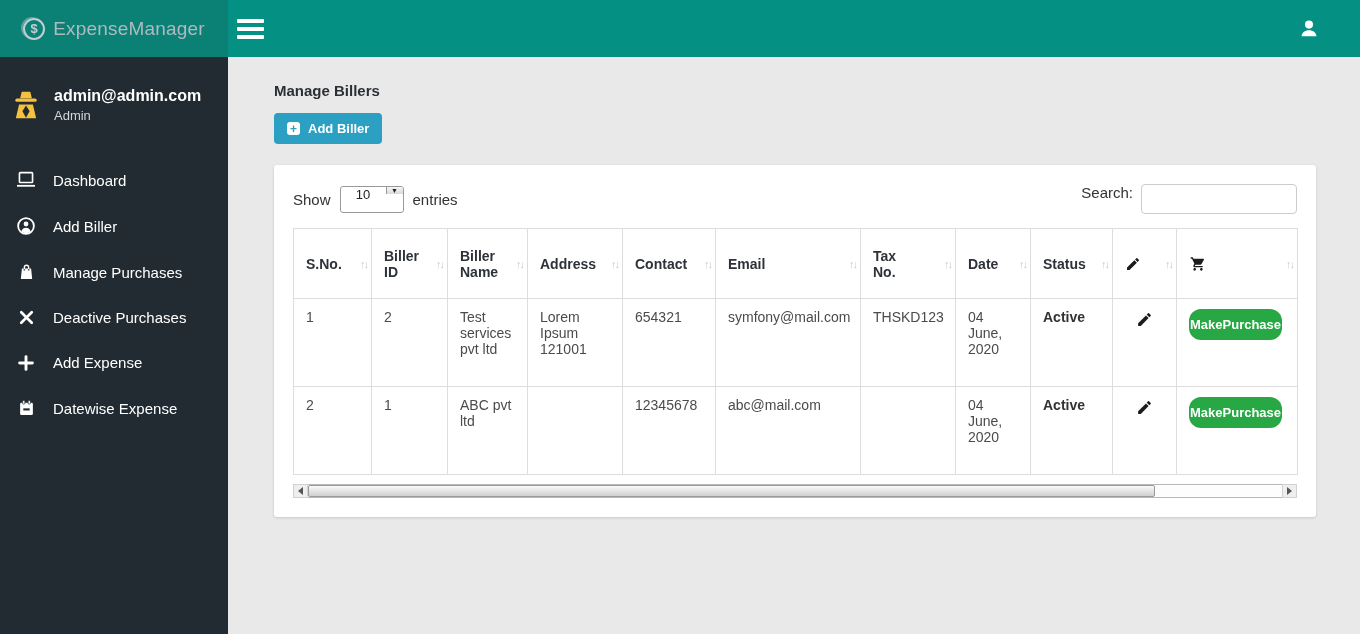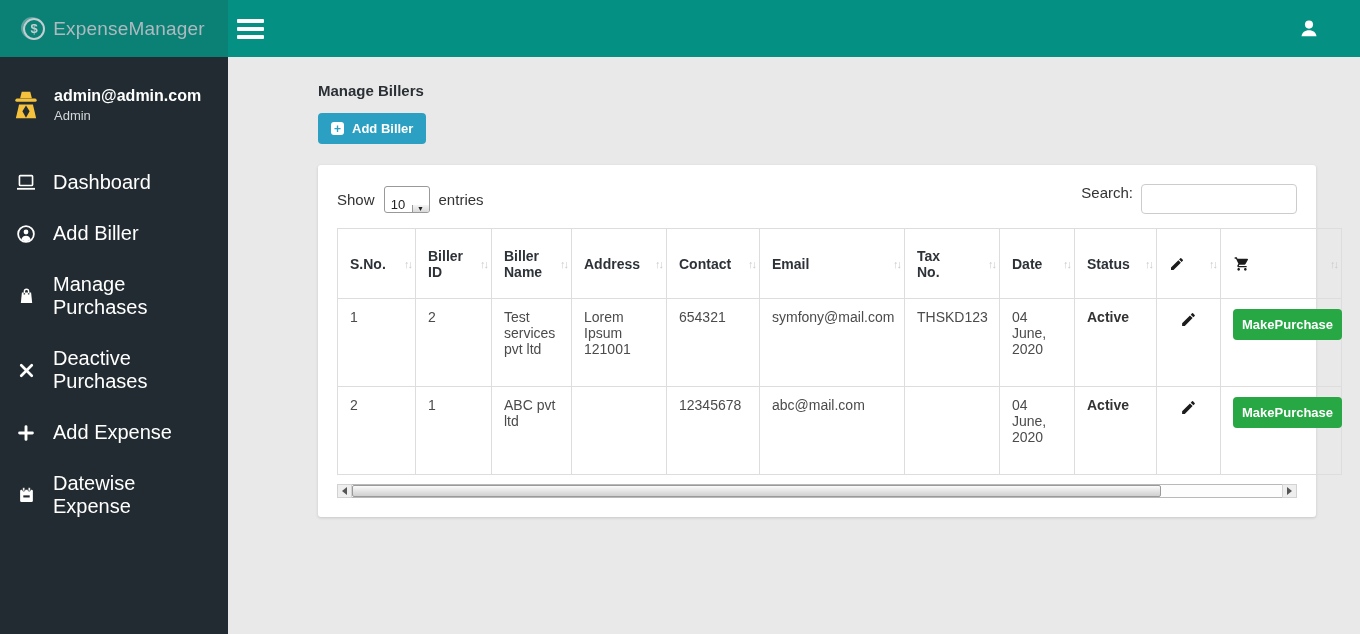--- a/index.html
+++ b/index.html
@@ -33,36 +33,36 @@
     display: flex; align-items: center; gap: 12px;
     padding: 30px 10px 26px 10px;
   }
   .user-text .email { color: #fff; font-weight: bold; font-size: 16px; }
   .user-text .role { color: #d3d7d9; font-size: 13px; margin-top: 3px; }
 
   .menu { list-style: none; padding-top: 8px; }
   .menu-item {
     display: flex; align-items: center; gap: 17px;
     padding: 14px 16px; cursor: pointer;
-    color: #fff; font-size: 20px;
+    color: #fff; font-size: 15px;
   }
   .menu-item .mi { width: 20px; display: flex; justify-content: center; flex: none; }
 
   
   .topbar {
     position: absolute; left: 228px; top: 0; right: 0; height: 57px;
     background: #049184;
     display: flex; align-items: center; justify-content: space-between;
     padding: 0 40px 0 9px;
   }
   .hamburger { display: flex; flex-direction: column; gap: 4px; cursor: pointer; }
   .hamburger span { width: 27px; height: 4px; background: #fff; border-radius: 1px; }
 
   
-  .content { position: absolute; left: 228px; top: 57px; right: 0; bottom: 0; padding: 25px 44px 0 46px; margin-left: 44px; }
+  .content { position: absolute; left: 228px; top: 57px; right: 0; bottom: 0; padding: 25px 44px 0 46px; }
   .page-title { font-size: 15px; font-weight: bold; color: #2b3035; margin-bottom: 14px; }
 
   .btn-add {
     display: inline-flex; align-items: center; gap: 8px;
     background: #2ba0c2; color: #fff; border: none; border-radius: 4px;
     padding: 8px 13px; font-size: 13px; font-weight: bold; cursor: pointer;
     font-family: inherit; margin-bottom: 21px;
   }
   .plus-box {
     width: 13px; height: 13px; background: #fff; color: #2ba0c2;
@@ -71,22 +71,22 @@
   }
 
   .card {
     background: #fff; border-radius: 3px; padding: 19px;
     box-shadow: 0 1px 3px rgba(0,0,0,.15);
   }
 
   .controls { display: flex; align-items: center; justify-content: space-between; margin-bottom: 14px; }
   .show-wrap { display: flex; align-items: center; gap: 9px; font-size: 15px; color: #333; }
   .fake-select {
-    width: 46px; height: 27px; border: 1px solid #999; border-radius: 3px;
-    background: #fff; display: flex; align-items: flex-end; cursor: pointer; overflow: hidden;
+    width: 64px; height: 27px; border: 1px solid #999; border-radius: 3px;
+    background: #fff; display: flex; align-items: flex-start; cursor: pointer; overflow: hidden;
   }
   .fake-select .val { flex: 1; display: flex; align-items: center; justify-content: center; font-size: 13px; color: #222; }
   .fake-select .arrow {
     width: 17px; border-left: 1px solid #999;
     background: linear-gradient(#f5f5f5, #d9d9d9);
     display: flex; align-items: center; justify-content: center;
     font-size: 7px; color: #222;
   }
   .search-wrap { display: flex; align-items: flex-start; gap: 8px; font-size: 15px; color: #333; }
   .search-wrap input {
@@ -101,22 +101,22 @@
     height: 70px; padding: 10px 36px 10px 12px; text-align: left;
     font-size: 14px; color: #2d3238; font-weight: bold;
     position: relative; vertical-align: middle; cursor: pointer;
   }
   .sort { position: absolute; right: 4px; top: 50%; transform: translateY(-50%);
     font-size: 11px; color: #cbcbcb; font-weight: normal; letter-spacing: -2px; }
   td { height: 88px; padding: 10px 12px; vertical-align: top; font-size: 14px; color: #4b4b4b; }
   td.status { font-weight: bold; color: #333; }
   td.action-edit { text-align: center; }
   .btn-make {
-    background: #28a745; color: #fff; border: none; border-radius: 4px;
-    padding: 8px 9px; font-size: 13px; font-weight: bold; cursor: pointer; font-family: inherit;
+    background: #28a745; color: #fff; border: none; border-radius: 12px;
+    padding: 8px 1px; font-size: 13px; font-weight: bold; cursor: pointer; font-family: inherit;
   }
   .pencil-btn { background: none; border: none; cursor: pointer; padding: 2px; }
 
   
   .table-footer { display: flex; align-items: center; justify-content: space-between; margin-top: 12px; }
   .info { font-size: 15px; color: #333; }
   .pagination { display: flex; border: 1px solid #ddd; border-radius: 4px; overflow: hidden; }
   .page-btn {
     background: #fff; border: none; padding: 9px 16px; font-size: 14px;
     color: #797979; cursor: pointer; font-family: inherit;

